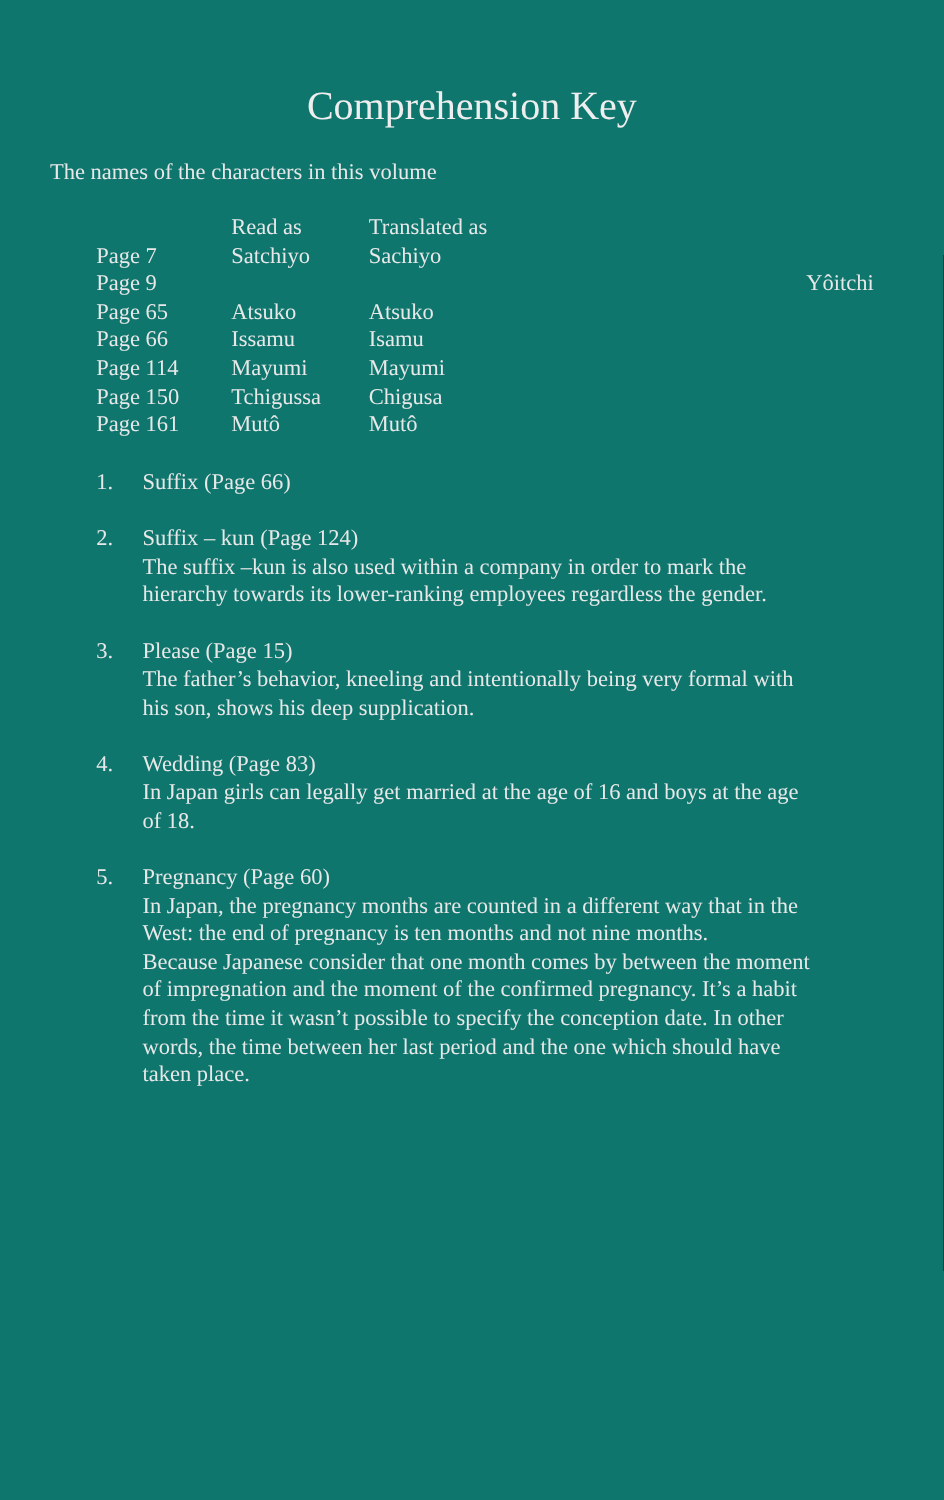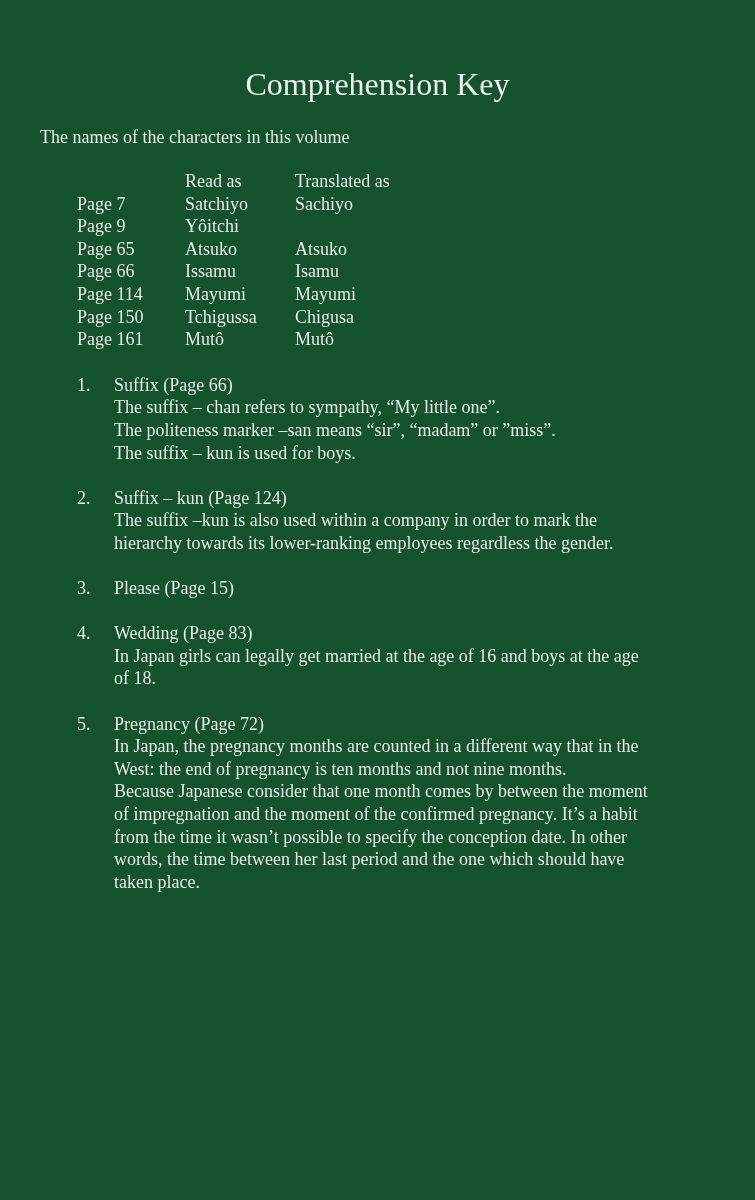--- a/index.html
+++ b/index.html
@@ -1,20 +1,20 @@
 <!DOCTYPE html>
 <html><head>
 <meta charset="utf-8">
 <style>
   html, body { margin: 0; padding: 0; background: #000; }
   .page {
     position: relative;
     width: 755px;
     height: 1200px;
-    background: #14532d;
+    background: #0f766e;
     color: #e8e8e8;
     font-family: "Liberation Serif", serif;
     overflow: hidden;
   }
   .title {
     margin: 0;
     padding-top: 64px;
     text-align: center;
     font-size: 32px;
     font-weight: normal;
@@ -24,21 +24,21 @@
   .intro {
     margin: 22px 0 0 40px;
     font-size: 18px;
     line-height: 23px;
   }
   .names-table {
     margin: 21px 0 0 77px;
     font-size: 18px;
     line-height: 22.6px;
   }
-  .names-row { display: flex; }
+  .names-row { display: flex; justify-content: space-between; }
   .col-page { width: 108px; }
   .col-read { width: 110px; }
   .col-translated { flex: 1; }
   .notes {
     margin: 23px 0 0 77px;
     font-size: 18px;
     line-height: 22.6px;
   }
   .note { display: flex; margin-bottom: 22.6px; }
   .note:last-child { margin-bottom: 0; }
@@ -104,55 +104,54 @@
     <span class="col-translated">Mutô</span>
   </div>
 </div>
   </div>
 
   <div class="notes">
   <div class="note">
     <span class="note-num">1.</span>
     <div class="note-content">
       <div class="note-heading">Suffix (Page 66)</div>
-      <div class="note-lines">The suffix – chan refers to sympathy, “My little one”.
-The politeness marker –san means “sir”, “madam” or ”miss”.
-The suffix – kun is used for boys.</div>
     </div>
   </div>
 
   <div class="note">
     <span class="note-num">2.</span>
     <div class="note-content">
       <div class="note-heading">Suffix – kun (Page 124)</div>
       <div class="note-lines">The suffix –kun is also used within a company in order to mark the
 hierarchy towards its lower-ranking employees regardless the gender.</div>
     </div>
   </div>
 
   <div class="note">
     <span class="note-num">3.</span>
     <div class="note-content">
       <div class="note-heading">Please (Page 15)</div>
+      <div class="note-lines">The father’s behavior, kneeling and intentionally being very formal with
+his son, shows his deep supplication.</div>
     </div>
   </div>
 
   <div class="note">
     <span class="note-num">4.</span>
     <div class="note-content">
       <div class="note-heading">Wedding (Page 83)</div>
       <div class="note-lines">In Japan girls can legally get married at the age of 16 and boys at the age
 of 18.</div>
     </div>
   </div>
 
   <div class="note">
     <span class="note-num">5.</span>
     <div class="note-content">
-      <div class="note-heading">Pregnancy (Page 72)</div>
+      <div class="note-heading">Pregnancy (Page 60)</div>
       <div class="note-lines">In Japan, the pregnancy months are counted in a different way that in the
 West: the end of pregnancy is ten months and not nine months.
 Because Japanese consider that one month comes by between the moment
 of impregnation and the moment of the confirmed pregnancy. It’s a habit
 from the time it wasn’t possible to specify the conception date. In other
 words, the time between her last period and the one which should have
 taken place.</div>
     </div>
   </div>
 </div>

